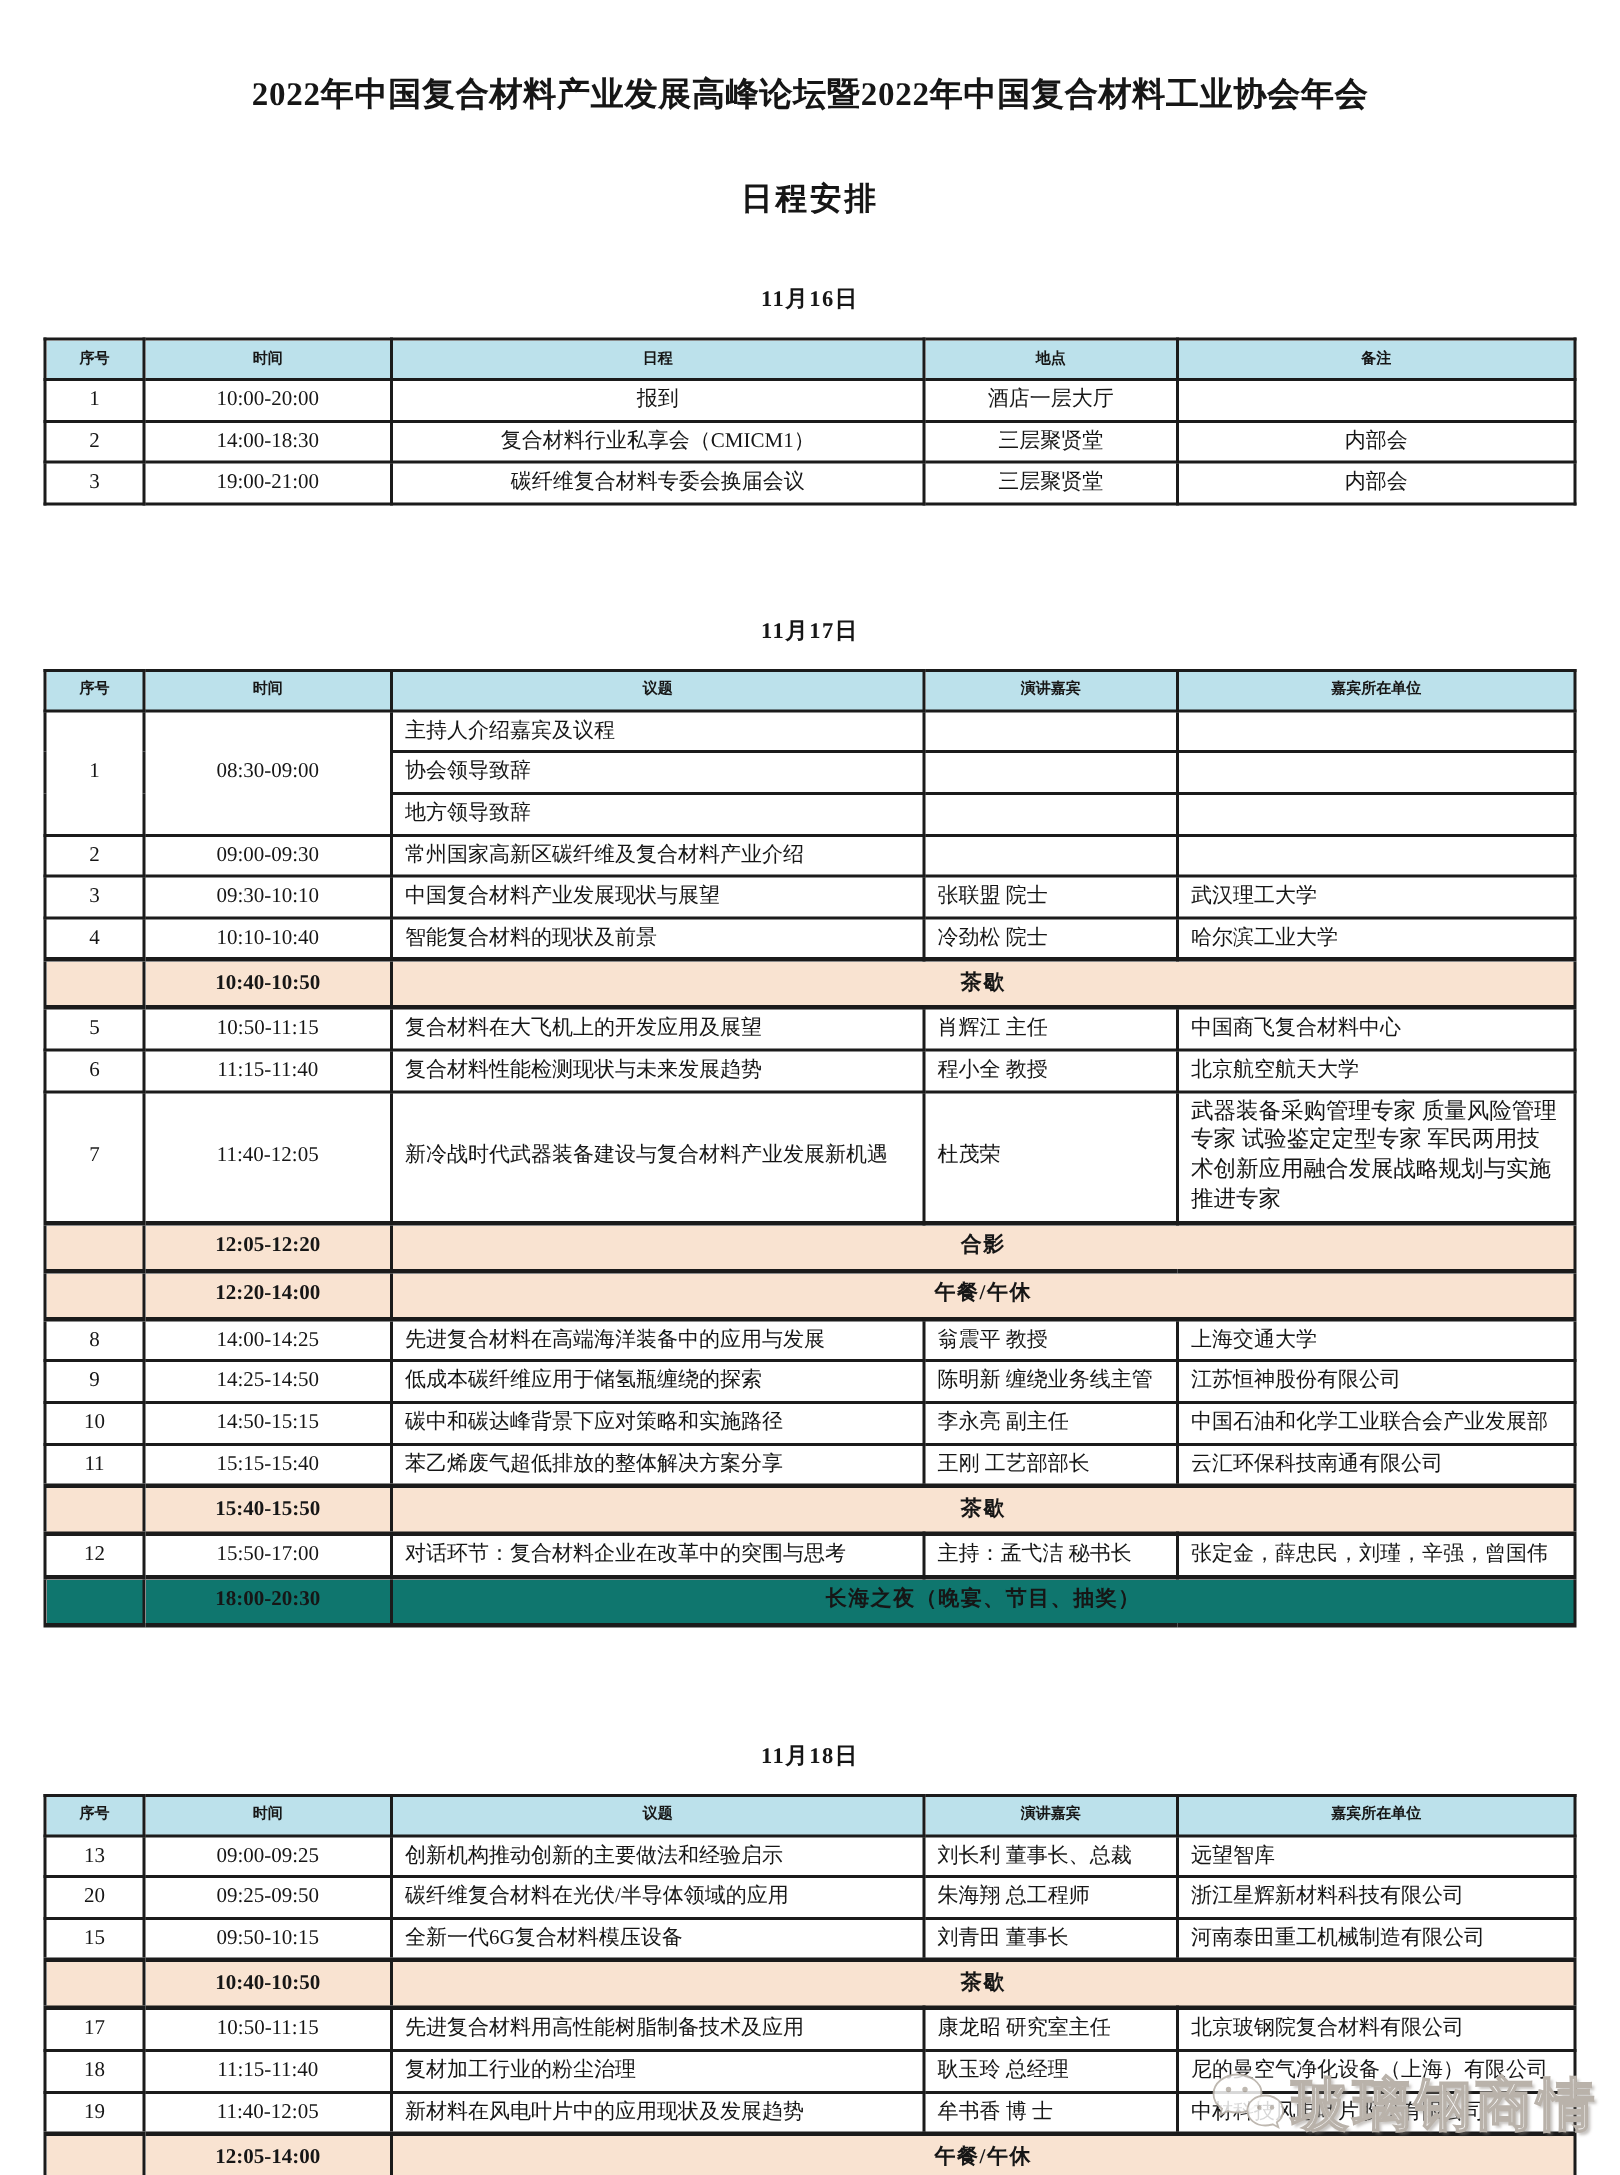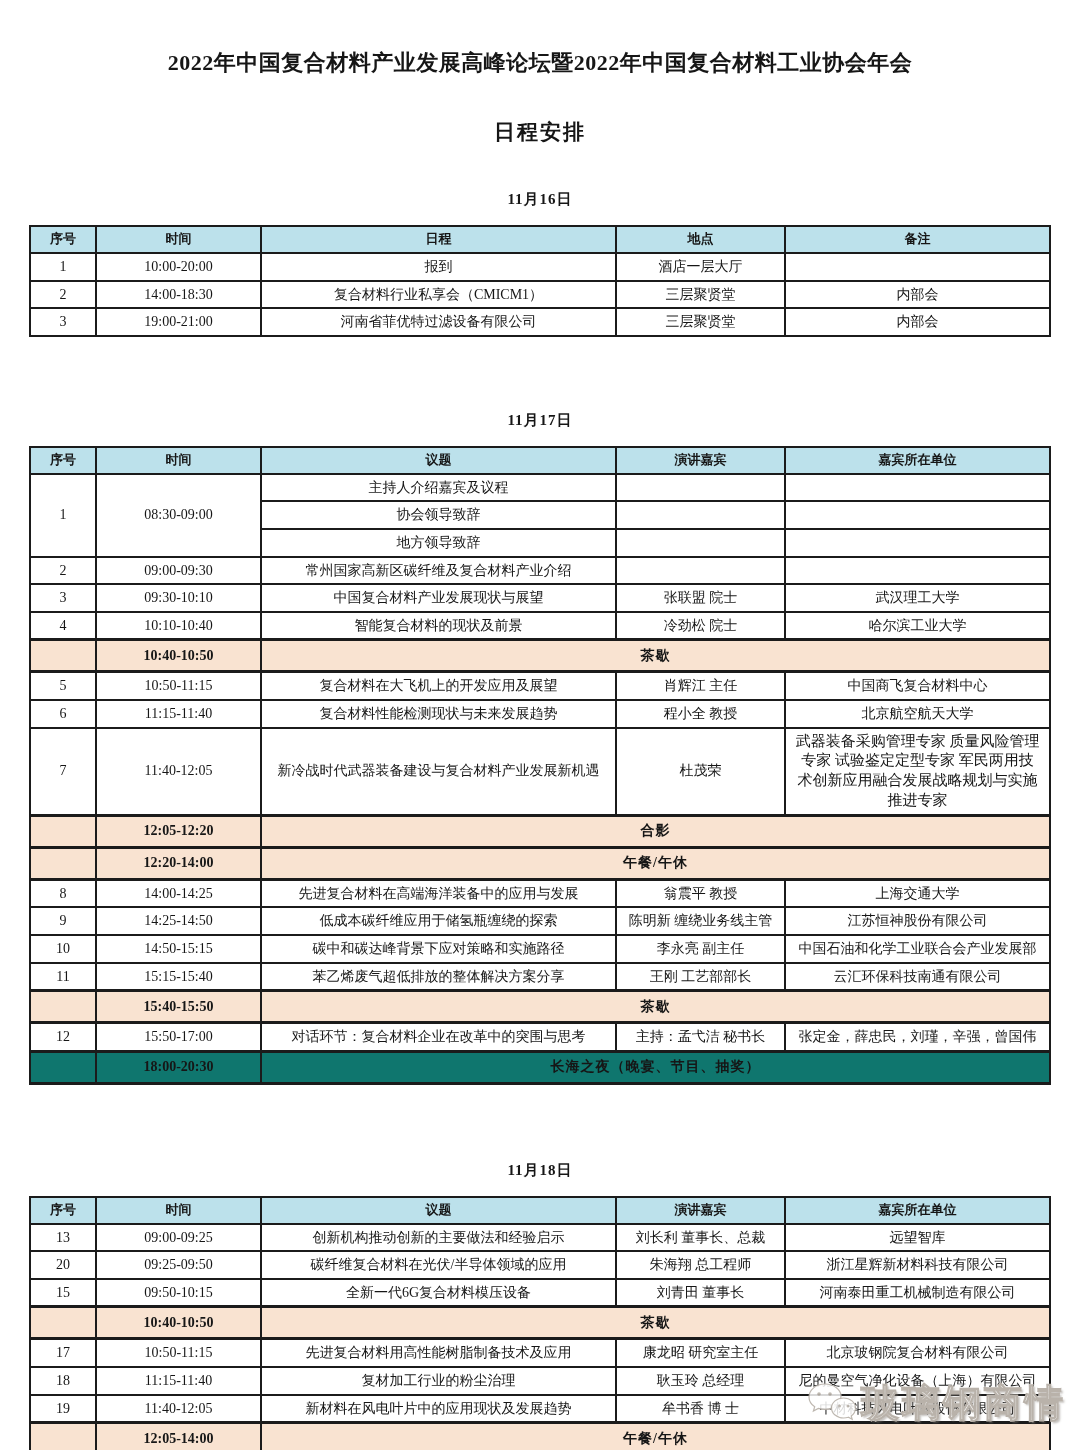--- a/index.html
+++ b/index.html
@@ -29,26 +29,26 @@
     font-size:14px; line-height:1.4;
   }
   table.schedule td, table.schedule th {
     border:2px solid #1b1b1b;
     padding:3px 8px;
     overflow:hidden;
     vertical-align:middle;
   }
   table.schedule th {
     background:#bce1eb;
-    font-size:13px; font-weight:bold;
+    font-size:10px; font-weight:bold;
     height:27px; text-align:center;
   }
   table.schedule td { height:27px; }
   .t-center { text-align:center; }
-  .t-left   { text-align:center; }
+  .t-left   { text-align:left; }
   tr.break-row td {
     background:#f9e3d1;
     font-weight:bold;
     border-top-width:3px; border-bottom-width:3px;
     height:32px;
   }
   tr.banquet-row td { background:#0f766e;font-family:Liberation Serif, serif; }
   td.org-small { font-size:15px; line-height:1.32; padding:2px 6px; }
   .merged-label { text-align:center; letter-spacing:1px; }
   
@@ -99,21 +99,21 @@
   <tr>
     <td class="t-center">2</td>
     <td class="t-center">14:00-18:30</td>
     <td class="t-center">复合材料行业私享会（CMICM1）</td>
     <td class="t-center">三层聚贤堂</td>
     <td class="t-center">内部会</td>
   </tr>
   <tr>
     <td class="t-center">3</td>
     <td class="t-center">19:00-21:00</td>
-    <td class="t-center">河南省菲优特过滤设备有限公司</td>
+    <td class="t-center">碳纤维复合材料专委会换届会议</td>
     <td class="t-center">三层聚贤堂</td>
     <td class="t-center">内部会</td>
   </tr>
 </tbody>
   </table>
 
 <div class="day-label" id="day2-label">11月17日</div>
 <table class="schedule">
   <colgroup>
       <col style="width:66px">

